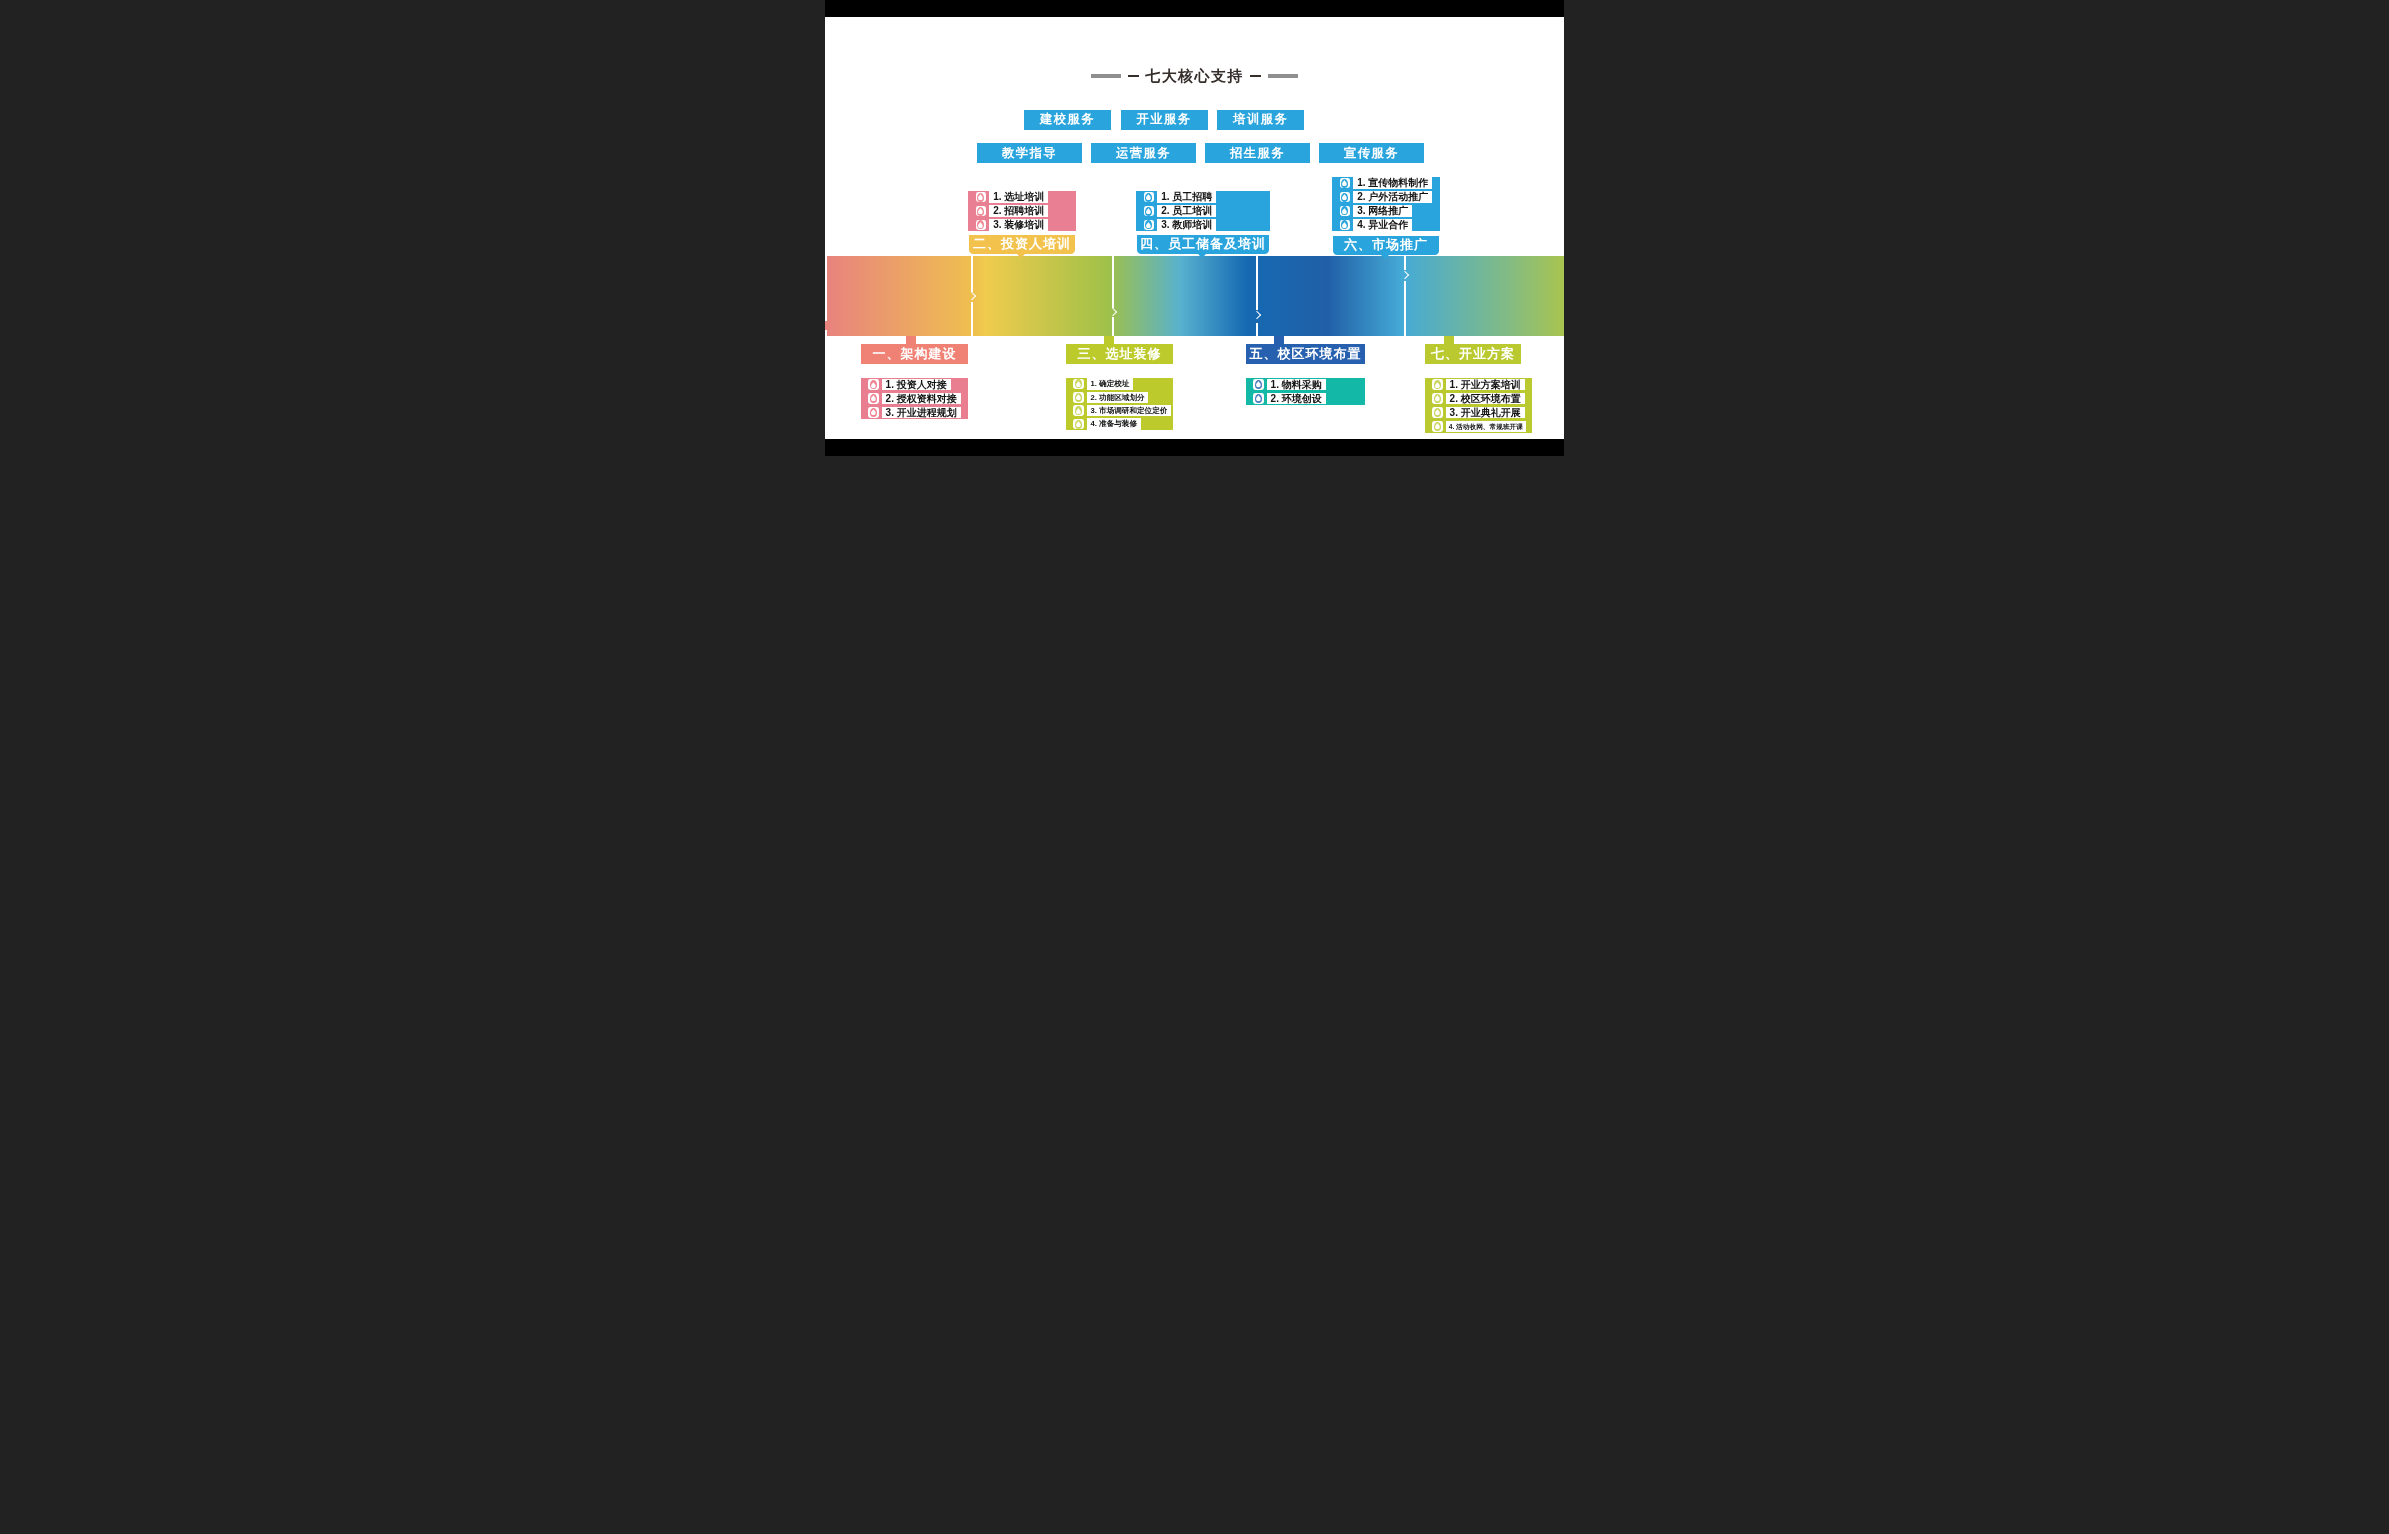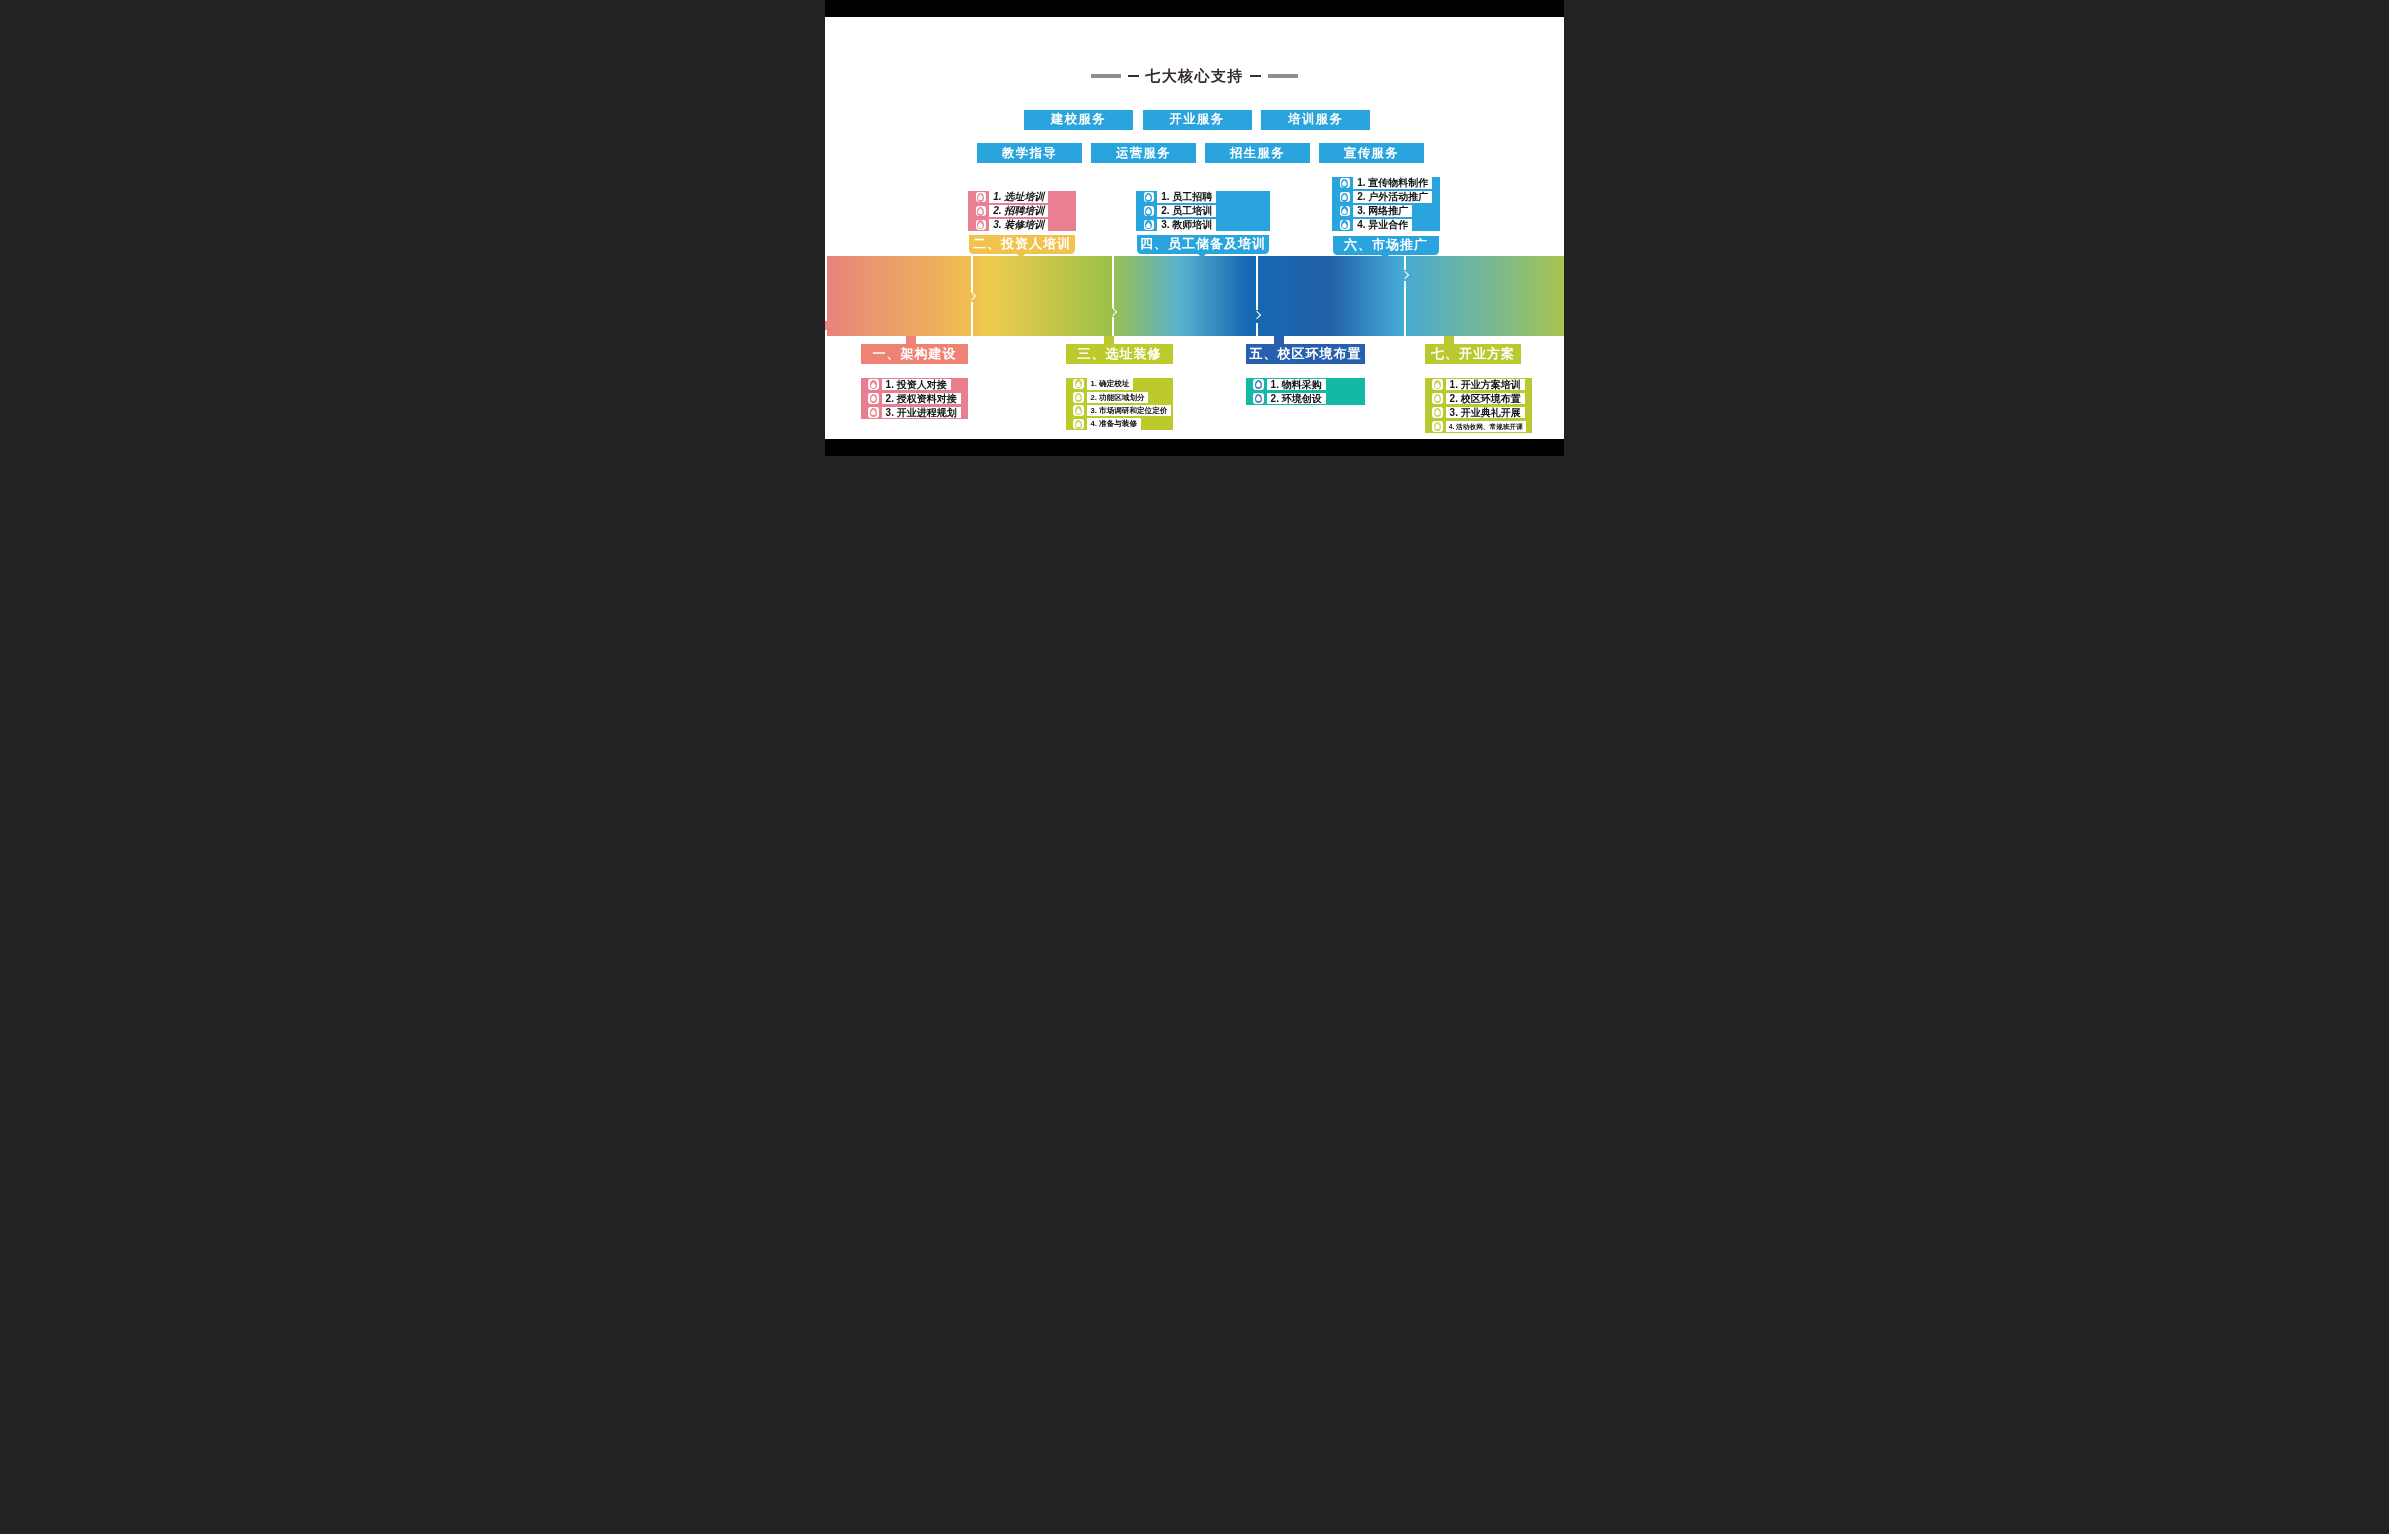--- a/index.html
+++ b/index.html
@@ -25,21 +25,21 @@
   .dash-dark{width:11.5px;height:2.4px;background:#352E2B;}
 
   
   .svc-row{position:absolute;display:flex;}
   .svc-row.row1{left:199px;top:110px;gap:9.6px;}
   .svc-row.row2{left:152px;top:143px;gap:9px;}
   .svc-btn{
     height:19.6px;display:flex;align-items:center;justify-content:center;
     background:#29A4DD;color:#fff;font-weight:bold;font-size:12.4px;letter-spacing:1.4px;border:0;
   }
-  .svc-row.row1 .svc-btn{width:109px;}
+  .svc-row.row1 .svc-btn{width:87px;}
   .svc-row.row2 .svc-btn{width:105px;height:20px;}
 
   
   .banner{
     position:absolute;left:1.9px;top:256px;width:737px;height:80px;z-index:1;
     background:linear-gradient(90deg,
       #E8837E 0%, #EFC04F 20%, #F0CB4D 21.5%, #A0C148 38%,
       #57B1CF 48%, #1569B2 57%, #2160A8 68%, #45AAD6 78%,
       #85BC80 93%, #A9C44F 100%);
   }
@@ -81,21 +81,21 @@
   }
 
   
   .group.top .list-box{top:0;}
   .group.top .tab{left:1px;right:1px;height:18.6px;border-radius:0 0 4.3px 4.3px;}
   .group.top .tab::after{
     content:"";position:absolute;top:100%;left:50%;margin-left:-4.8px;
     border:4.8px solid transparent;border-bottom:0;border-top:4.8px solid var(--tabc);
   }
   .g2{left:143px;top:191px;width:108px;height:72px;}
-  .g2 .list-box{height:40px;background:#E87F93;font-style:italic;}
+  .g2 .list-box{height:40px;background:#E87F93;}
   .g2 .tab{top:44px;--tabc:#F2C24C;background:#F2C24C;}
   .g2 .flame{background:#F08A97;}
   .g4{left:311px;top:191px;width:134px;height:72px;}
   .g4 .list-box{height:40px;background:#29A4DD;}
   .g4 .tab{top:44px;--tabc:#29A4DD;background:#29A4DD;}
   .g4 .flame{background:#29A4DD;}
   .g6{left:507px;top:177px;width:108px;height:86px;}
   .g6 .list-box{height:54px;background:#29A4DD;}
   .g6 .tab{top:59px;--tabc:#29A4DD;background:#29A4DD;}
   .g6 .flame{background:#29A4DD;}

